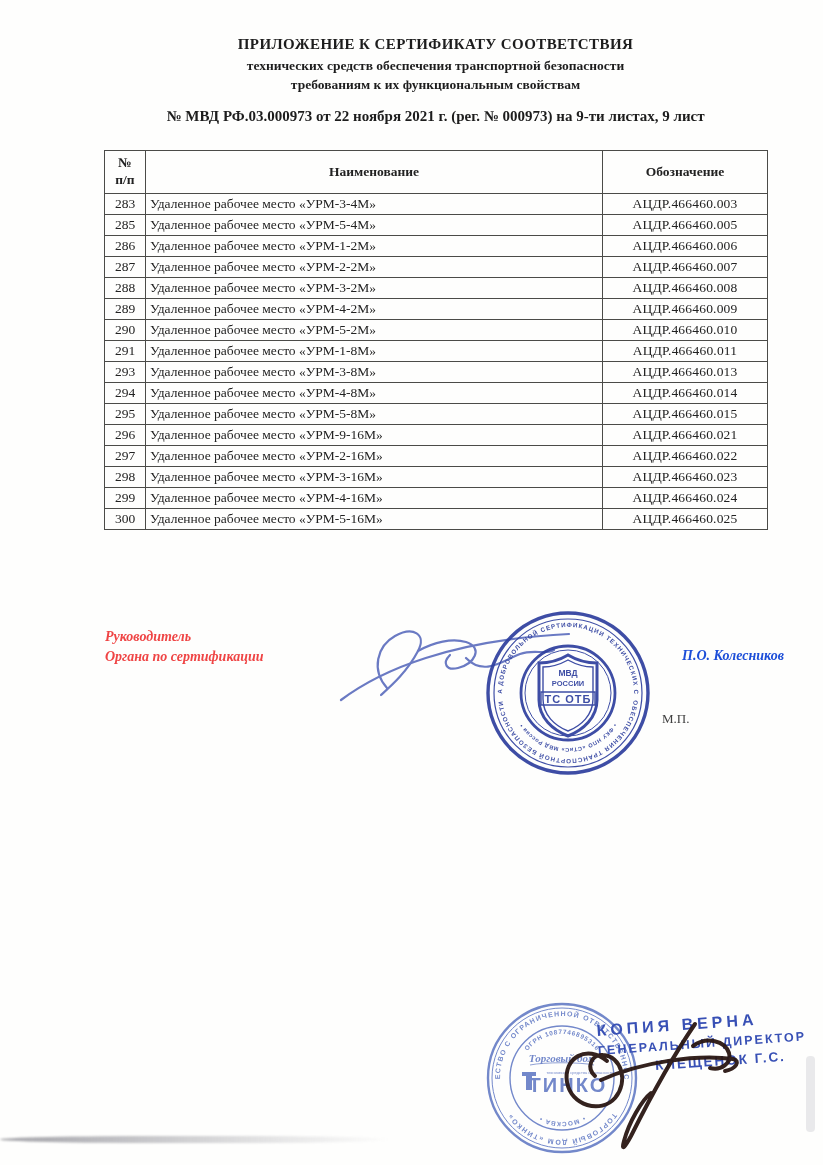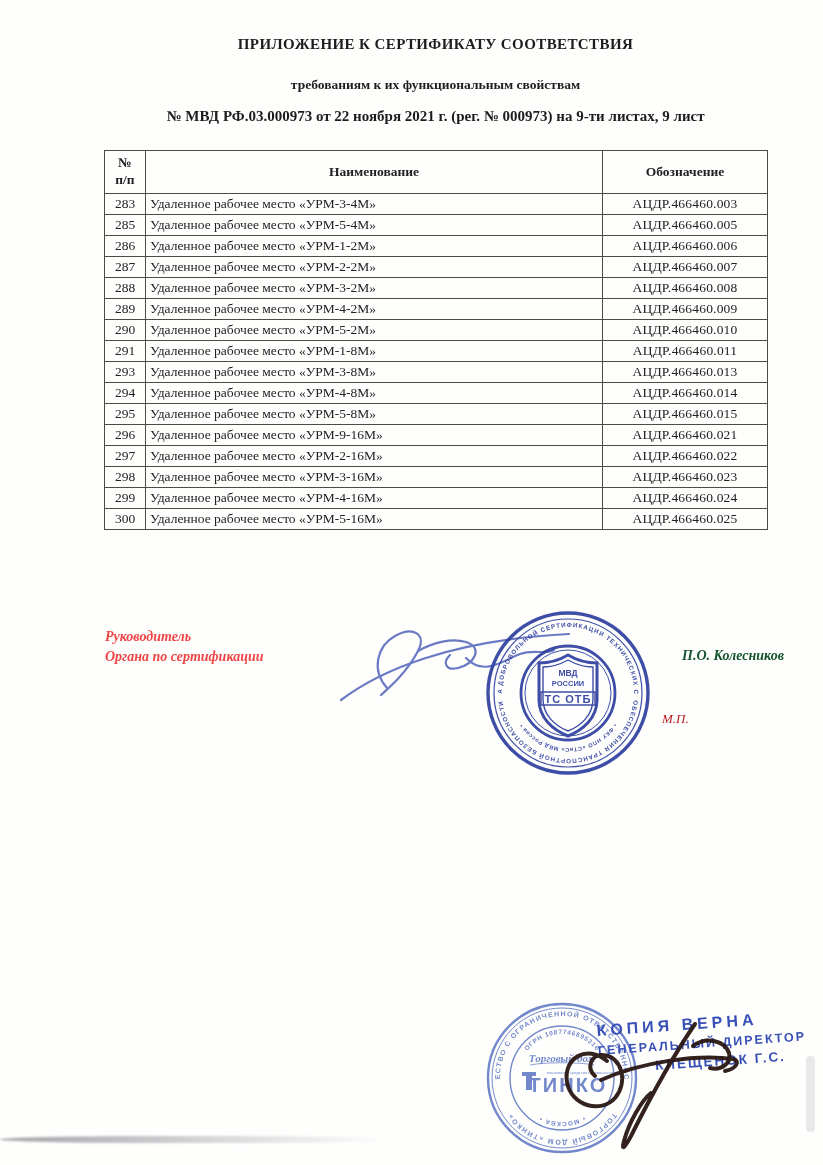--- a/index.html
+++ b/index.html
@@ -27,22 +27,22 @@
     overflow:hidden;white-space:nowrap;
   }
   table.doc th{font-weight:bold;text-align:center;height:42px;}
   col.c-num{width:41px;} col.c-name{width:457px;} col.c-code{width:165px;}
   td.num{text-align:center;}
   td.name{text-align:left;padding-left:7px;}
   td.code{text-align:center;letter-spacing:.2px;}
   .th-two{line-height:1.25;}
   
   .role{position:absolute;left:105px;font-size:14px;font-weight:bold;font-style:italic;color:#ef4444;}
-  .signer{position:absolute;left:682px;top:648px;font-size:14px;font-weight:bold;font-style:italic;color:#14532d;}
-  .mp{position:absolute;left:662px;top:711px;font-size:13px;font-style:italic;color:#b91c1c;}
+  .signer{position:absolute;left:682px;top:648px;font-size:14px;font-weight:bold;font-style:italic;color:#1d4ed8;}
+  .mp{position:absolute;left:662px;top:711px;font-size:13px;color:#404040;}
   .sig-blue{position:absolute;left:333px;top:598px;width:250px;height:115px;}
   
   .mvd-stamp{position:absolute;left:483px;top:608px;width:170px;height:170px;opacity:.92;}
   .tinko-stamp{position:absolute;left:484px;top:1000px;width:156px;height:156px;opacity:.85;}
   .copy-stamp{
     position:absolute;left:596px;top:1022px;width:225px;
     transform:rotate(-4deg);transform-origin:left top;
     color:#3850b5;font-family:"Liberation Sans","DejaVu Sans",sans-serif;
     font-weight:bold;
   }
@@ -60,20 +60,21 @@
     position:absolute;left:806px;top:1056px;width:9px;height:76px;
     background:#e3e3e6;border-radius:4px;opacity:.8;
   }
 </style>
 </head>
 <body>
 
 <div class="page">
 
   <div class="head t1">ПРИЛОЖЕНИЕ К СЕРТИФИКАТУ СООТВЕТСТВИЯ</div>
+  <div class="head t2">технических средств обеспечения транспортной безопасности</div>
   <div class="head t3">требованиям к их функциональным свойствам</div>
   <div class="head t4">№ МВД РФ.03.000973 от 22 ноября 2021 г. (рег. № 000973) на 9-ти листах, 9 лист</div>
 
   <table class="doc">
     <colgroup>
         <col class="c-num">
         <col class="c-name">
         <col class="c-code">
       </colgroup>
     <thead>

